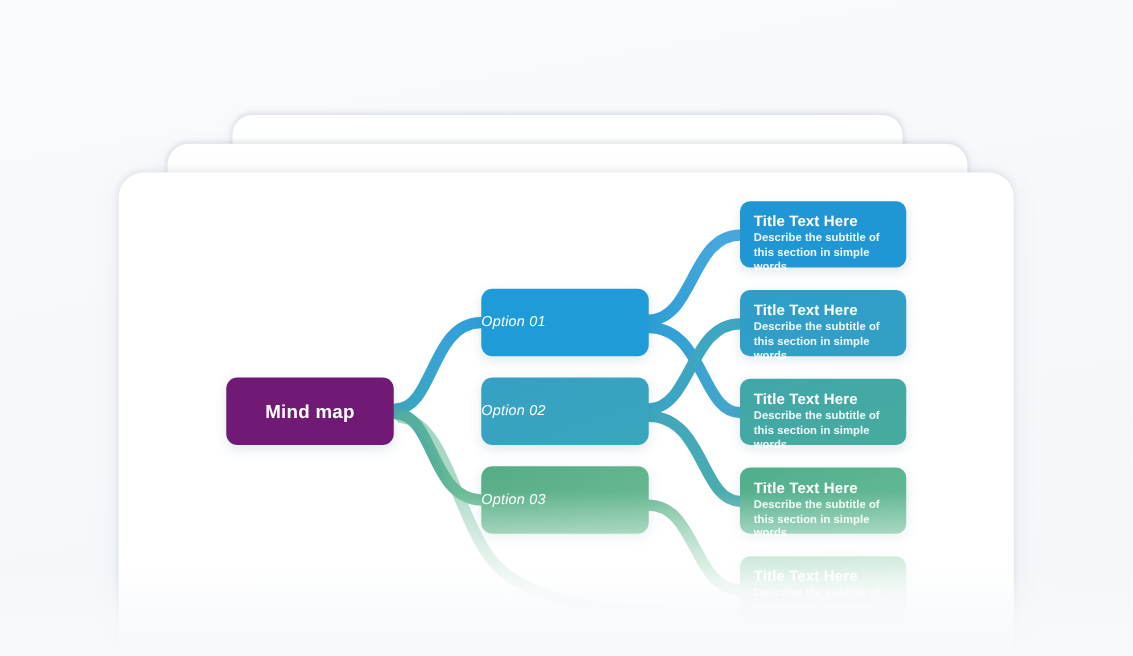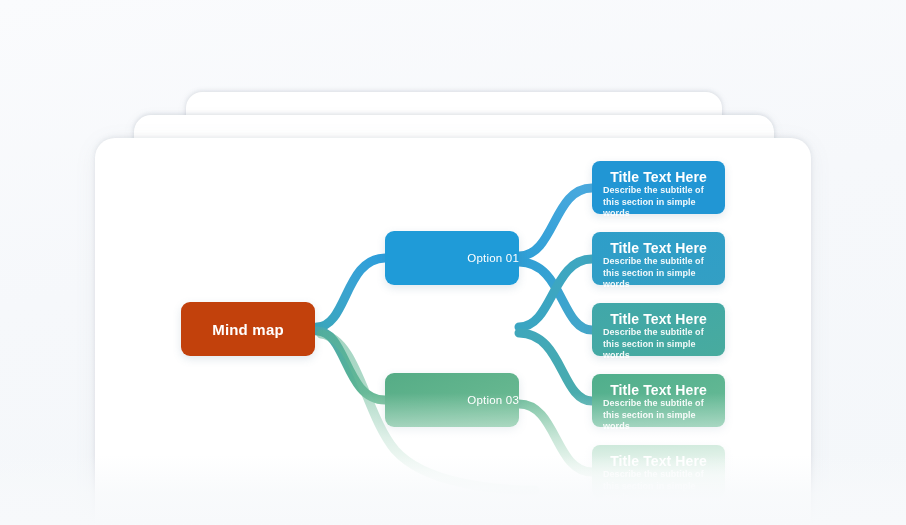--- a/index.html
+++ b/index.html
@@ -88,41 +88,41 @@
     display: flex;
     align-items: center;
     justify-content: center;
     font-size: 15px;
     font-weight: bold;
     letter-spacing: 0.2px;
   }
   .node-option {
     display: flex;
     align-items: center;
-    justify-content: flex-end;
+    justify-content: flex-start;
     font-size: 11.5px;
     font-weight: normal;
     letter-spacing: 0.2px;
+    font-style: italic;
   }
 
   .card {
     position: absolute;
     border-radius: 8px;
     box-sizing: border-box;
     padding: 10px 11px 9px 11px;
     color: #ffffff;
     box-shadow: 0 3px 9px rgba(70,110,140,0.16);
   }
   .card-title {
-    font-size: 14px;
+    font-size: 12px;
     font-weight: bold;
     line-height: 13px;
     letter-spacing: 0.1px;
     margin-bottom: 1px;
-    text-align: center;
   }
   .card-desc {
     font-size: 9px;
     font-weight: bold;
     line-height: 11.5px;
     letter-spacing: 0.05px;
     opacity: 0.93;
   }
 
   
@@ -231,27 +231,30 @@
           <path d="M 424 195 C 468 195 466 263 497 263" stroke="url(#g-o2-b)" stroke-width="9"></path>
 
           <path d="M 424 266 C 462 266 460 334 497 334" stroke="url(#g-o3-b)" stroke-width="9"></path>
 
           <path d="M 424 259 C 470 259 472 196 497 196" stroke="url(#g-o3-a)" stroke-width="9" opacity="0.0"></path>
 
           <path d="M 226 196 C 262 200 270 276 300 312 C 330 346 400 352 440 352" stroke="url(#g-long-green)" stroke-width="9" opacity="0.55"></path>
         </g>
       </svg>
 
-      <div class="node node-center" id="node-root" style="left: 86px; top: 164px; width: 134px; height: 54px; background: #c2410c;">
+      <div class="node node-center" id="node-root" style="left: 86px; top: 164px; width: 134px; height: 54px; background: #701a75;">
         <span>Mind map</span>
       </div>
 
       <div class="node node-option" id="node-opt-0" style="left: 290px; top: 93px; width: 134px; height: 54px; background: linear-gradient(160deg, rgb(31, 155, 216) 0%, rgb(31, 155, 216) 100%);">
         <span>Option 01</span>
       </div>
+      <div class="node node-option" id="node-opt-1" style="left: 290px; top: 164px; width: 134px; height: 54px; background: linear-gradient(160deg, rgb(54, 160, 197) 0%, rgb(58, 166, 188) 100%);">
+        <span>Option 02</span>
+      </div>
       <div class="node node-option" id="node-opt-2" style="left: 290px; top: 235px; width: 134px; height: 54px; background: linear-gradient(160deg, rgb(85, 172, 134) 0%, rgb(111, 189, 149) 100%);">
         <span>Option 03</span>
       </div>
 
       <div class="card" id="card-0" style="left: 497px; top: 23px; width: 133px; height: 53px; background: linear-gradient(160deg, rgb(33, 150, 212) 0%, rgb(33, 150, 212) 100%); opacity: 1;">
         <div class="card-title">Title Text Here</div>
         <div class="card-desc">Describe the subtitle of this section in simple words</div>
       </div>
       <div class="card" id="card-1" style="left: 497px; top: 94px; width: 133px; height: 53px; background: linear-gradient(160deg, rgb(46, 158, 201) 0%, rgb(51, 159, 196) 100%); opacity: 1;">
         <div class="card-title">Title Text Here</div>

